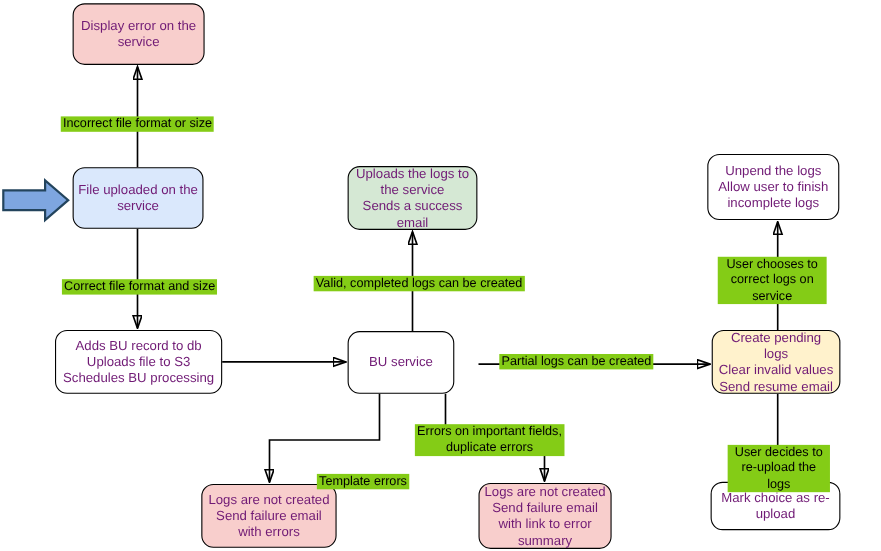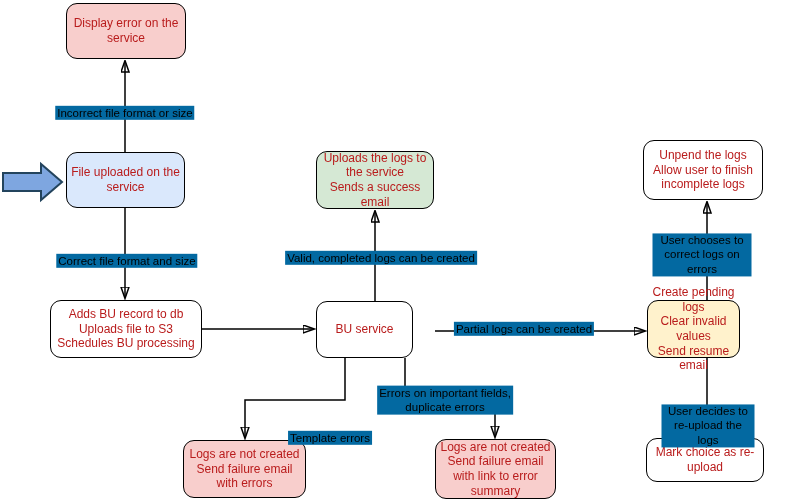--- a/index.html
+++ b/index.html
@@ -12,33 +12,33 @@
   }
   #edges{position:absolute;left:0;top:0;width:801px;height:501px;}
   #edges path, #edges polyline{fill:none;stroke:#000;stroke-width:1.5;}
   .node{
     position:absolute;
     box-sizing:border-box;
     border:1.5px solid #000;
     border-radius:11px;
     display:flex;align-items:center;justify-content:center;
     text-align:center;
-    font-size:12px;line-height:1.22;color:#b91c1c;
+    font-size:12px;line-height:1.22;color:#701a75;
     white-space:pre-line;
     padding:2px 4px;
   }
   .fill-white{background:#ffffff;}
   .fill-pink{background:#f8cecc;}
   .fill-blue{background:#dae8fc;}
   .fill-green{background:#d5e8d4;}
   .fill-yellow{background:#fff2cc;}
   .edge-label{
     position:absolute;
     transform:translate(-50%,-50%);
-    background:#0369a1;
+    background:#84cc16;
     font-size:11.5px;line-height:1.25;color:#000;
     white-space:pre-line;text-align:center;
     padding:0 2px;
   }
 </style>
 </head>
 <body>
 
 <div id="canvas">
 
@@ -74,21 +74,21 @@
 
   <div class="node fill-green" style="left:316px;top:151px;width:118px;height:58px;">Uploads the logs to
 the service
 Sends a success
 email</div>
 
   <div class="node fill-white" style="left:643px;top:140px;width:120px;height:60px;">Unpend the logs
 Allow user to finish
 incomplete logs</div>
 
-  <div class="node fill-yellow" style="left:647px;top:300px;width:93px;height:58px;">Create pending logs
+  <div class="node fill-yellow" style="left:647px;top:300px;width:117px;height:58px;">Create pending logs
 Clear invalid values
 Send resume email</div>
 
   <div class="node fill-white" style="left:646px;top:438px;width:118px;height:44px;">Mark choice as re-
 upload</div>
 
   <div class="node fill-pink" style="left:183px;top:440px;width:123px;height:58px;">Logs are not created
 Send failure email
 with errors</div>
 
@@ -103,17 +103,17 @@
 
   <div class="edge-label" style="left:381px;top:258px;">Valid, completed logs can be created</div>
 
   <div class="edge-label" style="left:524px;top:329px;">Partial logs can be created</div>
 
   <div class="edge-label" style="left:330px;top:402px;margin-top:36px;">Template errors</div>
 
   <div class="edge-label" style="left:445px;top:400px;">Errors on important fields,
 duplicate errors</div>
 
-  <div class="edge-label" style="left:702px;top:255px;">User chooses to correct logs on errors</div>
+  <div class="edge-label" style="left:702px;top:255px;">User chooses to correct logs on service</div>
 
   <div class="edge-label" style="left:708px;top:398px;margin-top:28px;">User decides to re-upload the logs</div>
 
 </div>
 
 </body></html>

